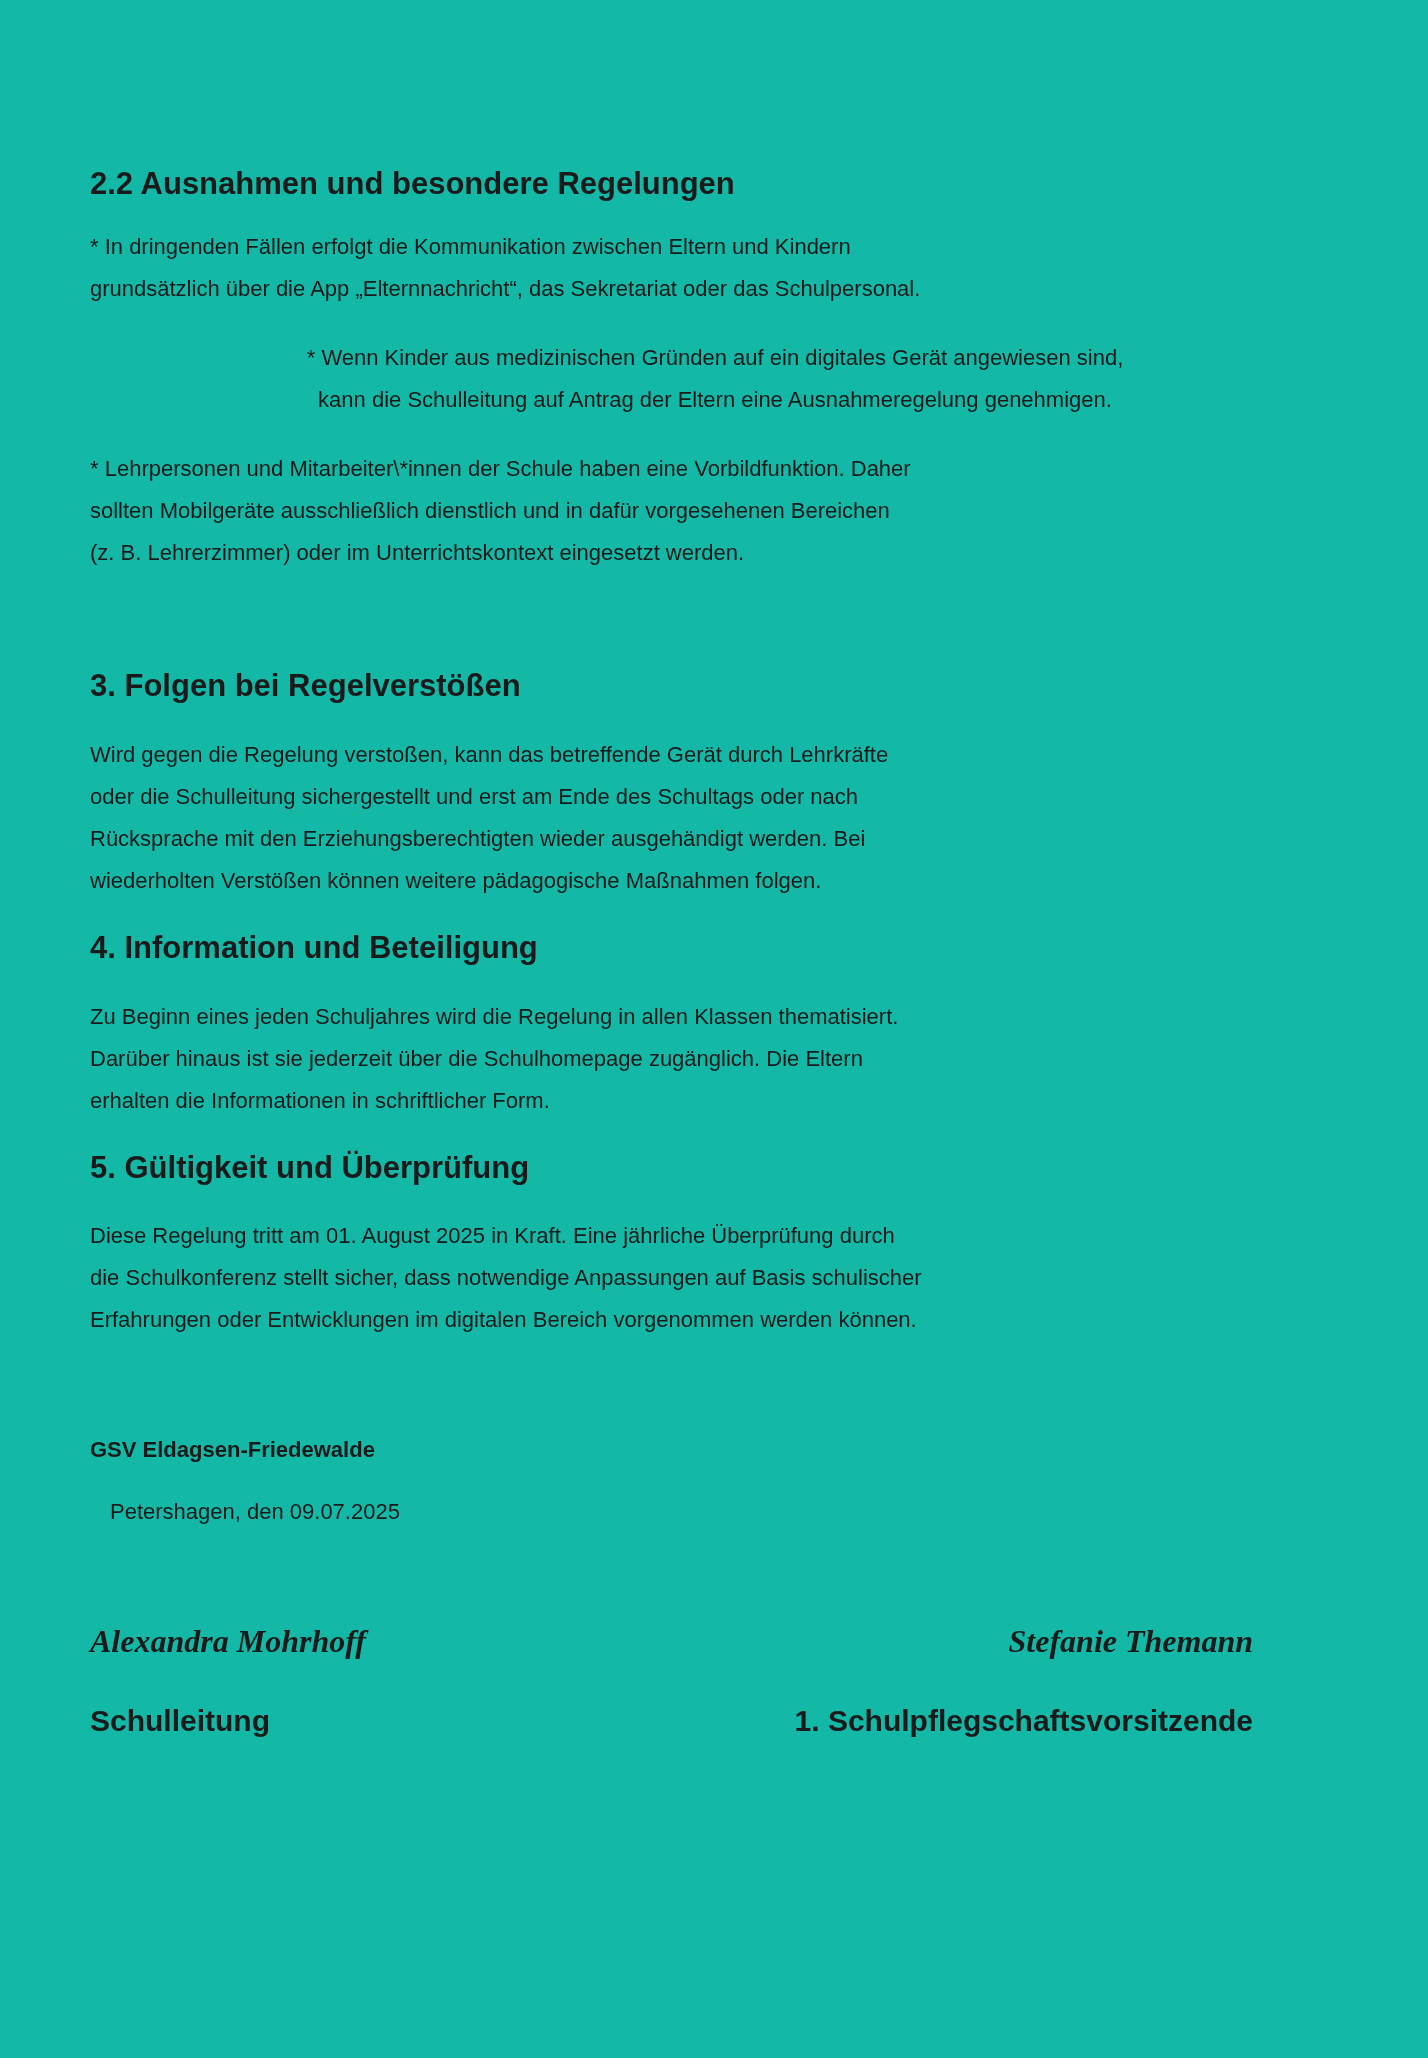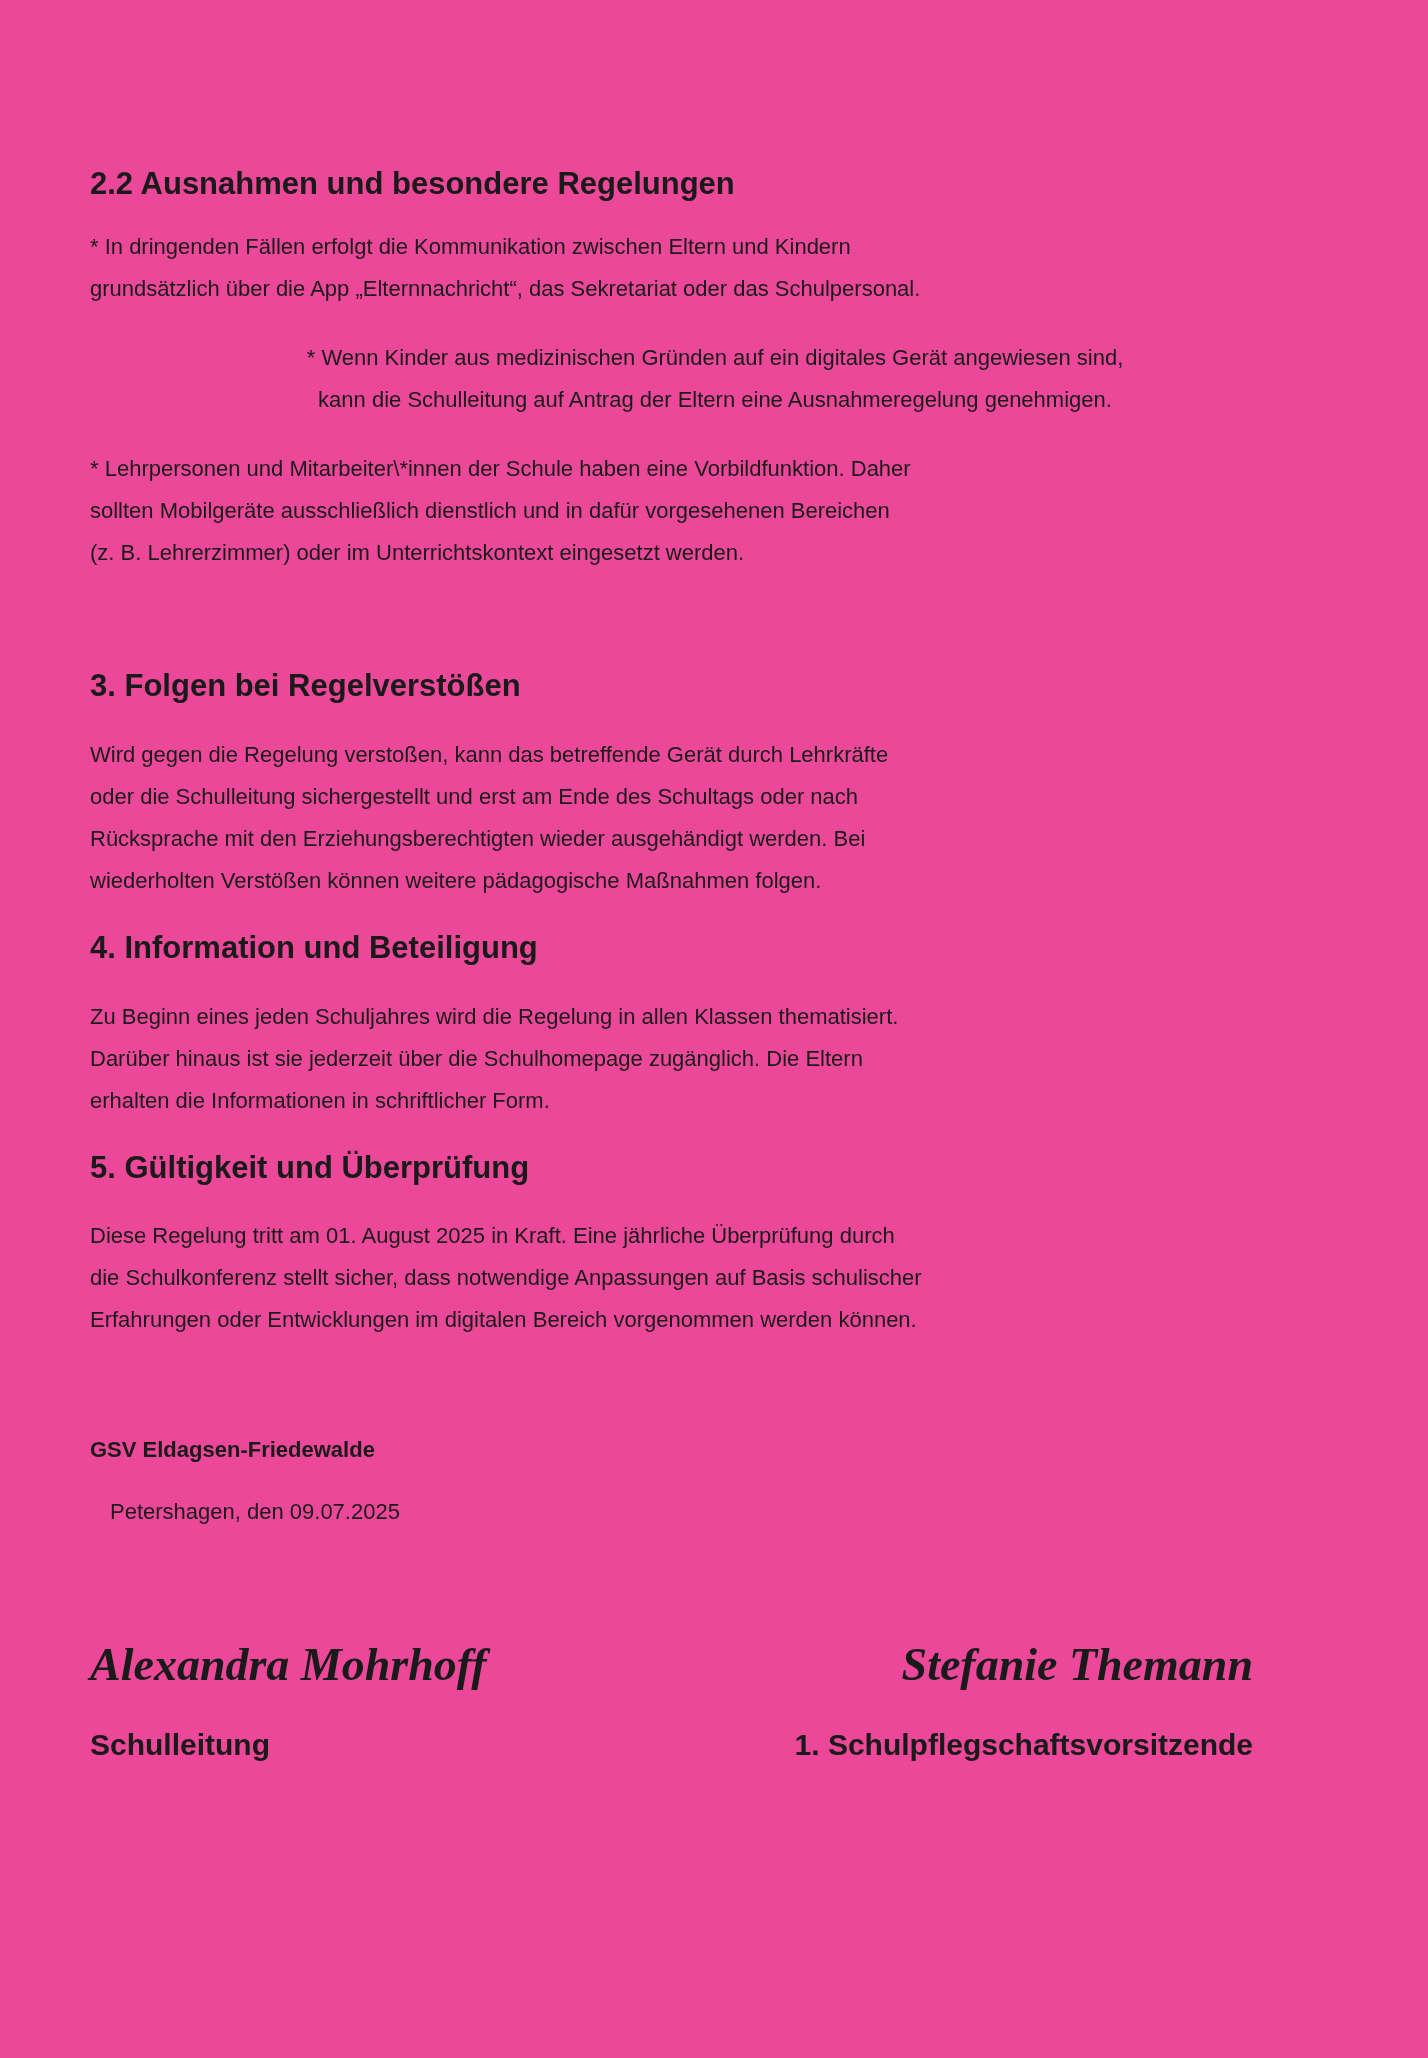--- a/index.html
+++ b/index.html
@@ -4,21 +4,21 @@
 <style>
   html, body {
     margin: 0;
     padding: 0;
     background: #ffffff;
   }
   .page {
     position: relative;
     width: 1428px;
     height: 2058px;
-    background: #ec4899;
+    background: #14b8a6;
     overflow: hidden;
     font-family: "Liberation Sans", sans-serif;
     color: #1a1a1a;
   }
   .content {
     position: absolute;
     left: 90px;
     right: 88px;
     top: 0;
   }
@@ -52,23 +52,22 @@
     margin-top: 83px;
     display: flex;
     justify-content: space-between;
     align-items: baseline;
     padding-right: 87px;
   }
   .sig-name {
     font-family: "Liberation Serif", serif;
     font-style: italic;
     font-weight: bold;
-    font-size: 46px;
+    font-size: 32px;
     line-height: 50px;
-    margin-top: 24px;
   }
   .sig-name.right { text-align: right; }
 
   .role-row {
     margin-top: 31px;
     display: flex;
     justify-content: space-between;
     align-items: baseline;
     padding-right: 87px;
   }

